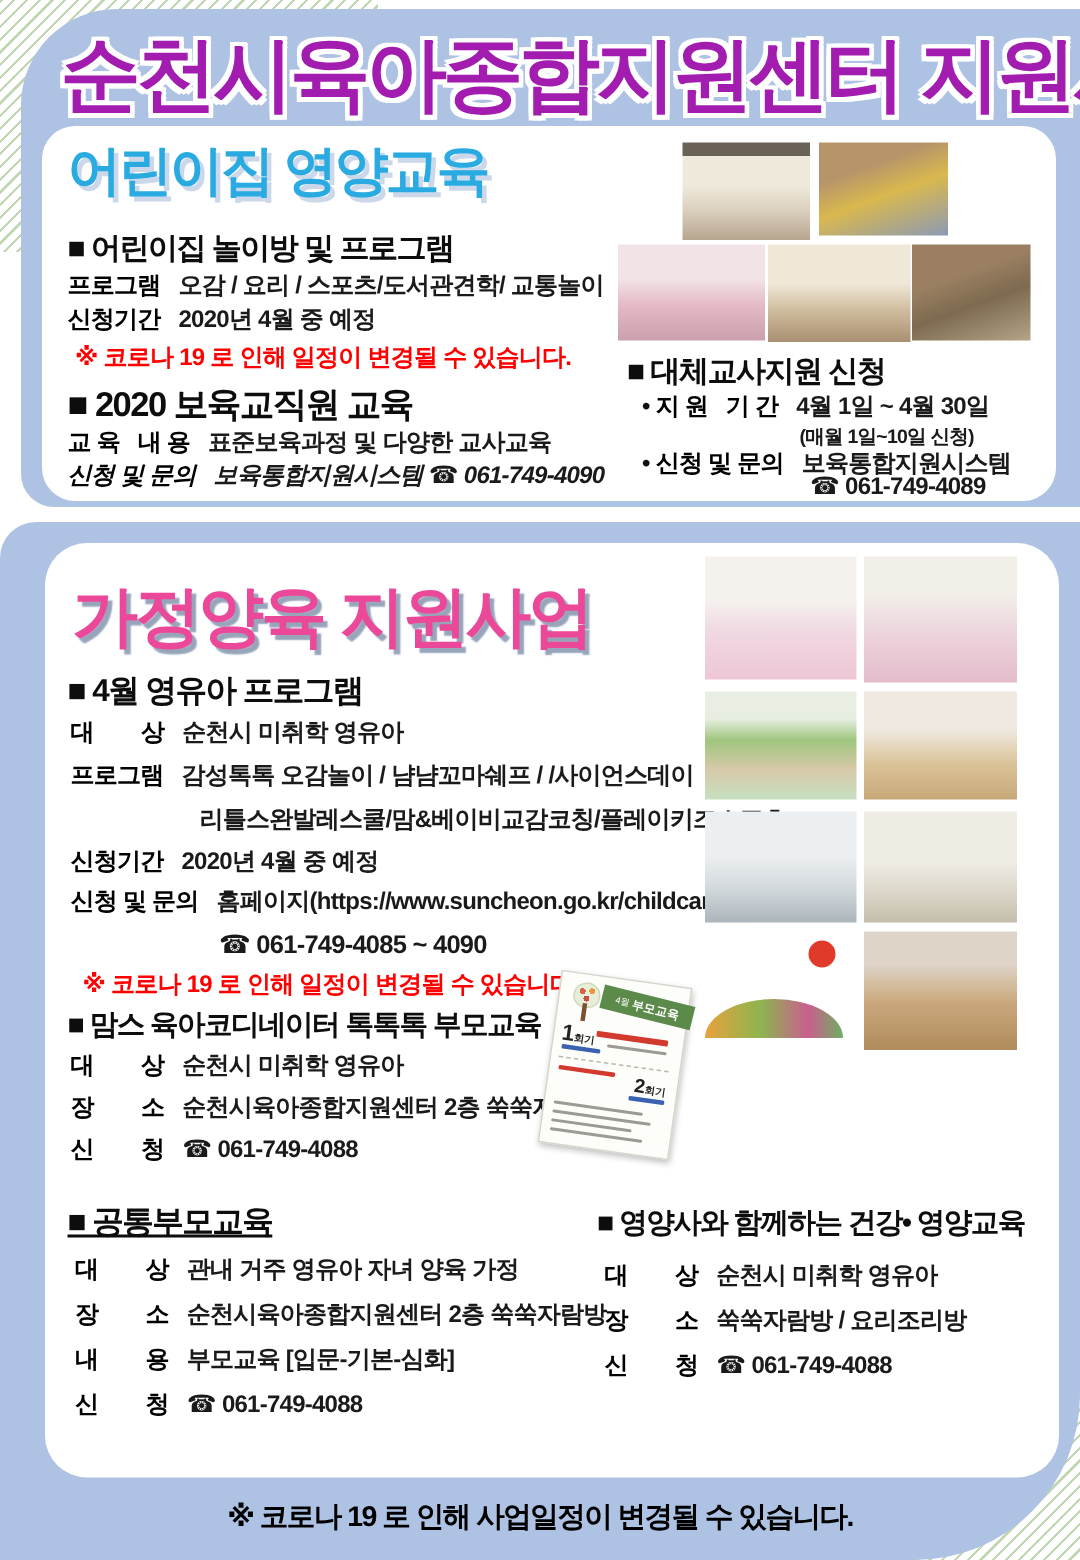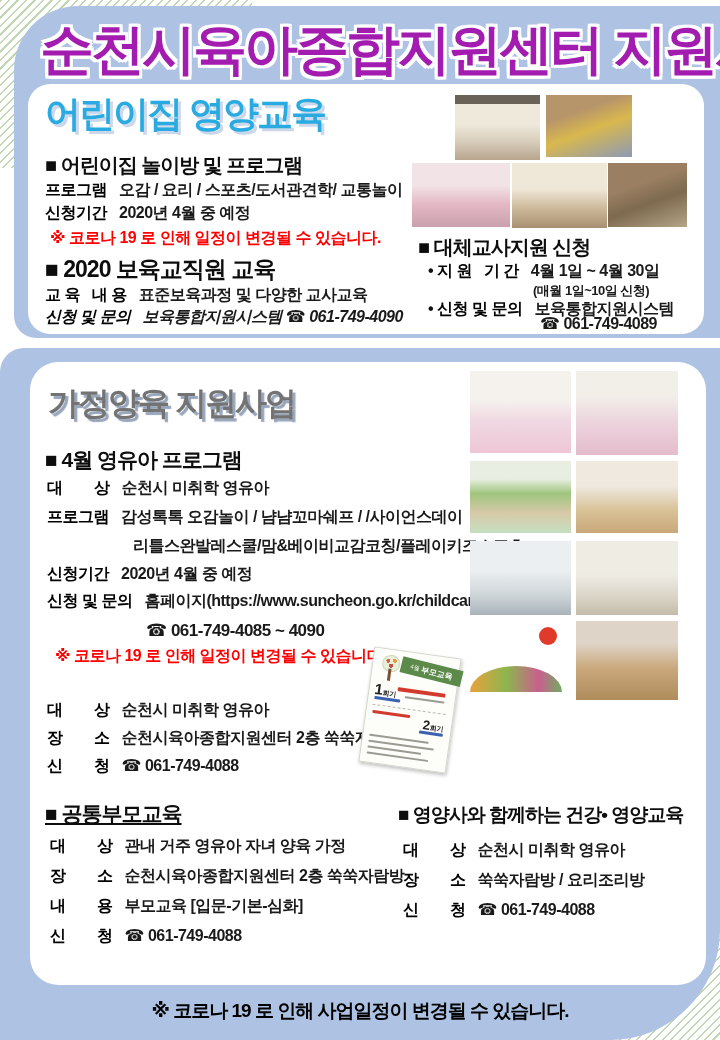--- a/index.html
+++ b/index.html
@@ -22,22 +22,22 @@
     font-size:54px;font-weight:800;letter-spacing:-3px;color:#a21caf;white-space:nowrap;
     text-shadow:-3px -3px 0 #fff,0 -3px 0 #fff,3px -3px 0 #fff,-3px 0 0 #fff,
                  3px 0 0 #fff,-3px 3px 0 #fff,0 3px 0 #fff,3px 3px 0 #fff;}
 
   .card{position:absolute;background:#fff;}
   .box1{left:14px;top:78px;width:676px;height:250px;border-radius:22px;}
   .box2{left:30px;top:14px;width:676px;height:623px;border-radius:28px;}
 
   .s1-title{position:absolute;left:17px;top:6px;font-size:36px;font-weight:800;
     letter-spacing:-2px;color:#29abe2;text-shadow:3px 3px 0 #ccd8ea;white-space:nowrap;}
-  .s2-title{position:absolute;left:18px;top:20px;font-size:32px;font-weight:800;
-    letter-spacing:-2px;color:#737373;text-shadow:3px 3px 1px rgba(25,55,105,.45);white-space:nowrap;}
+  .s2-title{position:absolute;left:18px;top:20px;font-size:44px;font-weight:800;
+    letter-spacing:-2px;color:#ec4899;text-shadow:3px 3px 1px rgba(25,55,105,.45);white-space:nowrap;}
 
   .h{position:absolute;font-weight:800;color:#0d0d0d;letter-spacing:-1px;white-space:nowrap;}
   .row{position:absolute;font-size:16px;font-weight:700;white-space:nowrap;letter-spacing:-0.5px;}
   .lbl{color:#000000;white-space:pre;margin-right:12px;}
   .val{color:#1a1a1a;}
   .bullet{color:#111;margin-right:4px;}
   .sub{position:absolute;font-weight:700;color:#1a1a1a;white-space:nowrap;letter-spacing:-0.5px;}
   .note{position:absolute;color:#ff0000;font-size:16px;font-weight:800;
     letter-spacing:-0.5px;white-space:nowrap;}
 
@@ -165,20 +165,21 @@
       <div class="sub" style="left:103px;top:174px;font-size:16px;">리틀스완발레스쿨/맘&amp;베이비교감코칭/플레이키즈스포츠</div>
       <div class="row" style="left:17px;top:202px;">
         <span class="lbl">신청기간</span><span class="val">2020년 4월 중 예정</span>
       </div>
       <div class="row" style="left:17px;top:229px;">
         <span class="lbl">신청 및 문의</span><span class="val">홈페이지(https://www.suncheon.go.kr/childcare)</span>
       </div>
       <div class="sub" style="left:116px;top:258px;font-size:17px;">☎ 061-749-4085 ~ 4090</div>
       <div class="note" style="left:25px;top:284px;">※ 코로나 19 로 인해 일정이 변경될 수 있습니다.</div>
 
+      <div class="h" style="left:15px;top:308px;font-size:19px;">■ 맘스 육아코디네이터 톡톡톡 부모교육</div>
       <div class="row" style="left:17px;top:338px;">
         <span class="lbl">대        상</span><span class="val">순천시 미취학 영유아</span>
       </div>
       <div class="row" style="left:17px;top:366px;">
         <span class="lbl">장        소</span><span class="val">순천시육아종합지원센터 2층 쑥쑥자람방</span>
       </div>
       <div class="row" style="left:17px;top:394px;">
         <span class="lbl">신        청</span><span class="val">☎ 061-749-4088</span>
       </div>
 

